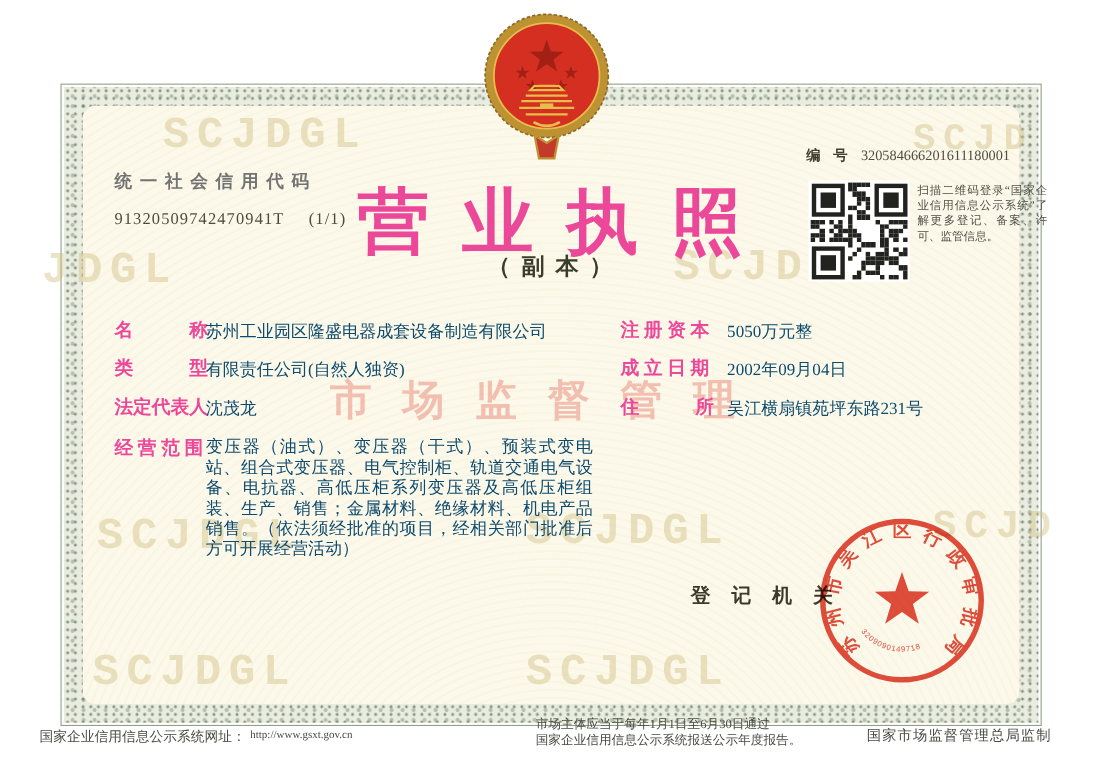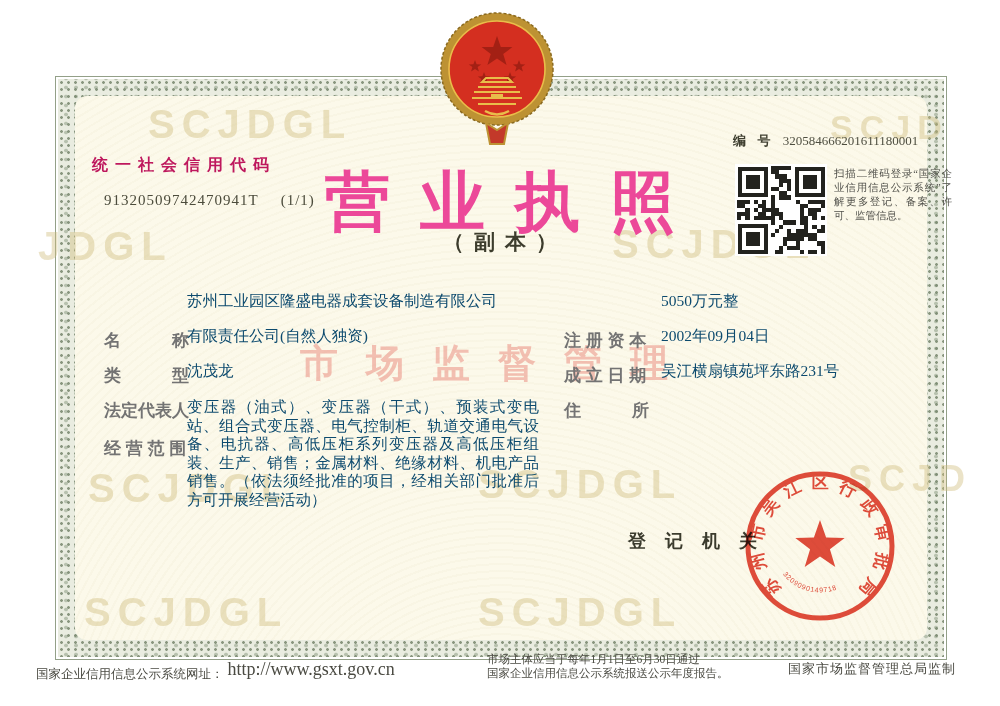--- a/index.html
+++ b/index.html
@@ -9,64 +9,64 @@
   .cert{position:absolute;left:55px;top:76px;width:892px;height:584px;background:#fff;
         border:1px solid #93a088;padding:2px;box-sizing:border-box;}
   .lace{width:100%;height:100%;box-sizing:border-box;padding:17px;
         background:
           radial-gradient(circle, rgba(120,135,110,.85) 1px, transparent 1.7px) 0 0/7px 7px,
           radial-gradient(circle, rgba(150,165,140,.6) 1.5px, transparent 2.2px) 3px 4px/10px 9px,
           #e9ece0;}
   .paper{width:100%;height:100%;box-sizing:border-box;border-radius:12px;background:#fcf9ea;
          background-image:repeating-radial-gradient(circle at 50% 130%, rgba(190,178,120,.05) 0 2px, transparent 2px 7px);}
   
-  .wm{position:absolute;z-index:1;font-family:Liberation Sans, sans-serif;font-weight:700;
+  .wm{position:absolute;z-index:1;font-family:Liberation Mono, monospace;font-weight:700;
       font-size:40px;letter-spacing:7px;color:rgba(208,188,124,.42);white-space:nowrap;}
   .wm-cn{position:absolute;z-index:1;font-family:"Liberation Sans",sans-serif;font-weight:700;
       font-size:38px;letter-spacing:28px;color:rgba(233,128,115,.48);white-space:nowrap;}
   
   .emblem{position:absolute;left:438px;top:8px;z-index:3;}
   
-  .credit-label{position:absolute;left:92px;top:155px;z-index:2;font-family:"Liberation Sans",sans-serif;
-      font-weight:700;font-size:16px;letter-spacing:7px;color:#be185d;}
+  .credit-label{position:absolute;left:104px;top:155px;z-index:2;font-family:"Liberation Sans",sans-serif;
+      font-weight:700;font-size:16px;letter-spacing:7px;color:#737373;}
   .credit-code{position:absolute;left:104px;top:192px;z-index:2;font-size:15px;color:#4c4c3c;letter-spacing:1px;}
   .credit-code .pg{margin-left:22px;}
   .title{position:absolute;left:50%;top:158px;transform:translateX(calc(-50% + 15px));z-index:2;
       font-family:"Liberation Sans",sans-serif;font-weight:700;font-size:65px;letter-spacing:30px;
       color:#ec4899;white-space:nowrap;}
   .subtitle{position:absolute;left:50%;top:228px;transform:translateX(calc(-50% + 5px));z-index:2;
       font-family:"Liberation Sans",sans-serif;font-weight:700;font-size:21px;letter-spacing:10px;color:#3c3c2c;white-space:nowrap;text-align:right;}
   .serial{position:absolute;left:733px;top:132px;z-index:2;font-size:13px;color:#4e4e40;white-space:nowrap;}
   .serial .lbl{font-family:"Liberation Sans",sans-serif;font-weight:700;letter-spacing:4px;margin-right:8px;color:#3f3f30;text-align:center;}
   
   .qr{position:absolute;left:735px;top:164px;width:92px;height:92px;z-index:2;background:#fff;
       display:grid;grid-template-columns:repeat(21,1fr);grid-template-rows:repeat(21,1fr);padding:2px;box-sizing:border-box;}
   .qr i{display:block;}
   .qr i.f{background:#22221e;}
   .finder{position:absolute;width:22px;height:22px;border:4px solid #22221e;background:#fff;z-index:2;box-sizing:content-box;}
   .finder::after{content:"";position:absolute;left:4px;top:4px;width:14px;height:14px;background:#22221e;}
   .qr-caption{position:absolute;left:834px;top:167px;width:118px;z-index:2;font-size:10.5px;
       line-height:14px;color:#50504a;text-align:justify;}
   
-  .flabel{position:absolute;z-index:2;font-family:Liberation Sans, sans-serif;font-weight:700;
-      font-size:17px;color:#737373;white-space:pre;margin-top:41px;}
+  .flabel{position:absolute;z-index:2;font-family:Liberation Serif, serif;font-weight:700;
+      font-size:17px;color:#ec4899;white-space:pre;}
   .fvalue{position:absolute;z-index:2;font-size:15.5px;color:#0c4a6e;}
   .scope{width:352px;line-height:18.5px;text-align:justify;}
   
   .authority{position:absolute;left:628px;top:529px;z-index:2;font-family:"Liberation Sans",sans-serif;
       font-weight:700;font-size:18px;letter-spacing:7px;color:#3b3b2d;white-space:nowrap;}
   .date{position:absolute;left:722px;top:585px;z-index:2;font-size:17px;color:#3f3f30;white-space:nowrap;}
   .date .num{font-size:17px;color:#46463a;}
   .date .u{font-family:"Liberation Sans",sans-serif;font-weight:700;}
   .date .g1{margin-left:18px;} .date .g2{margin-left:9px;} .date .g3{margin-left:11px;}
   .seal{position:absolute;left:740px;top:466px;z-index:4;opacity:.88;mix-blend-mode:multiply;}
   
   .foot{position:absolute;z-index:2;color:#4a4a42;}
   .foot-left{left:36px;top:662px;font-size:12.5px;}
-  .foot-left .url{font-size:18px;position:relative;top:-3px;margin-left:4px;}
+  .foot-left .url{font-size:10px;position:relative;top:-3px;margin-left:4px;}
   .foot-center{left:487px;top:653px;font-size:11.5px;line-height:13.5px;}
   .foot-right{left:788px;top:660px;font-size:13px;letter-spacing:1px;}
 </style>
 </head>
 <body>
 
 <div class="page">
 
   <div class="cert">
     <div class="lace">

